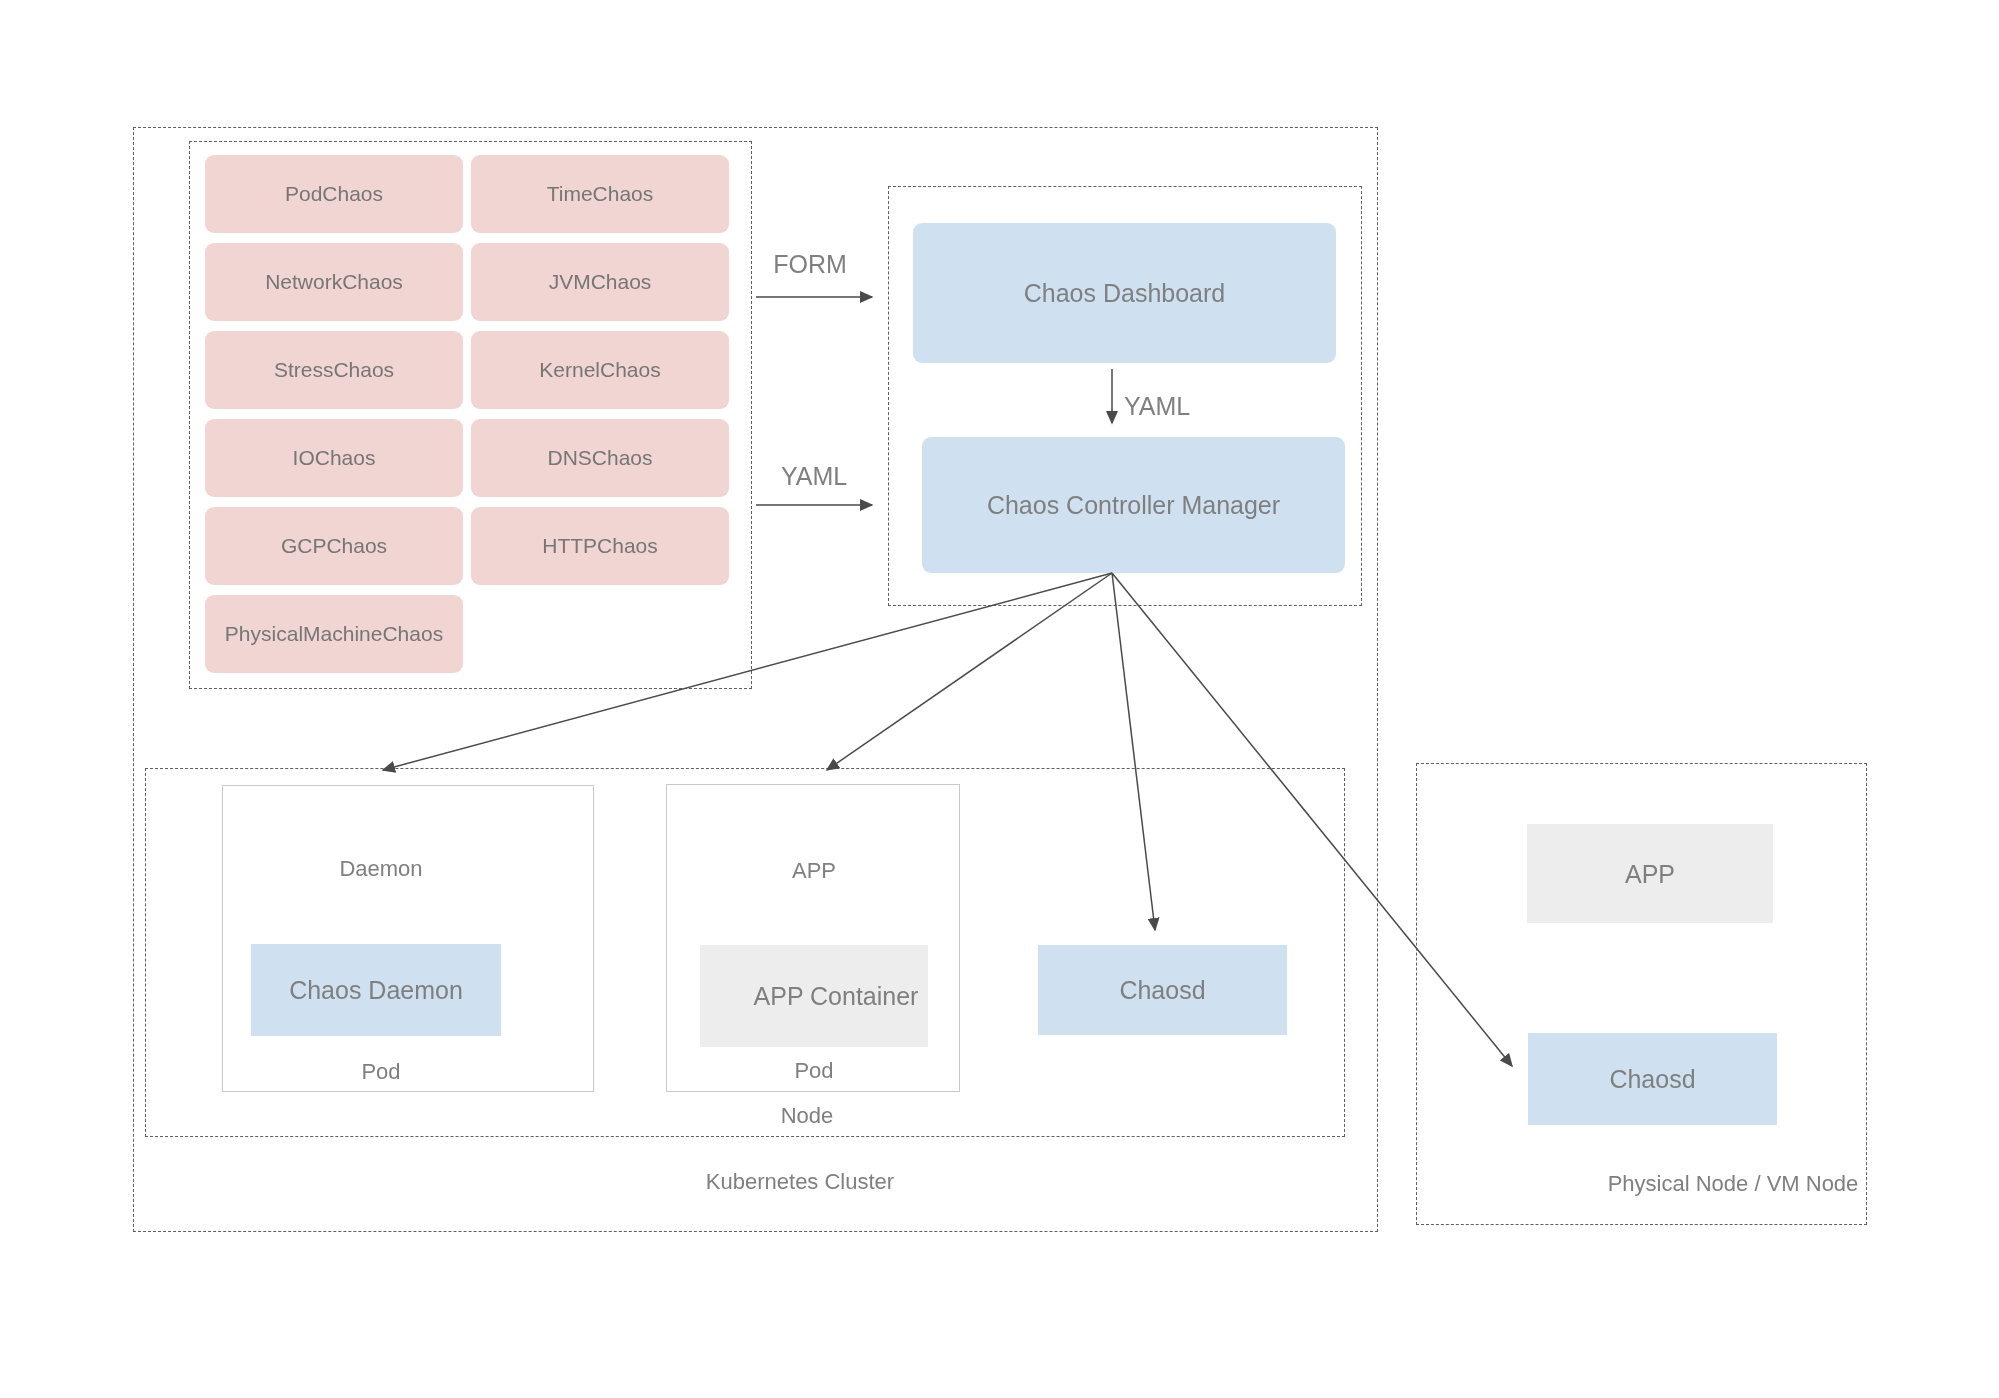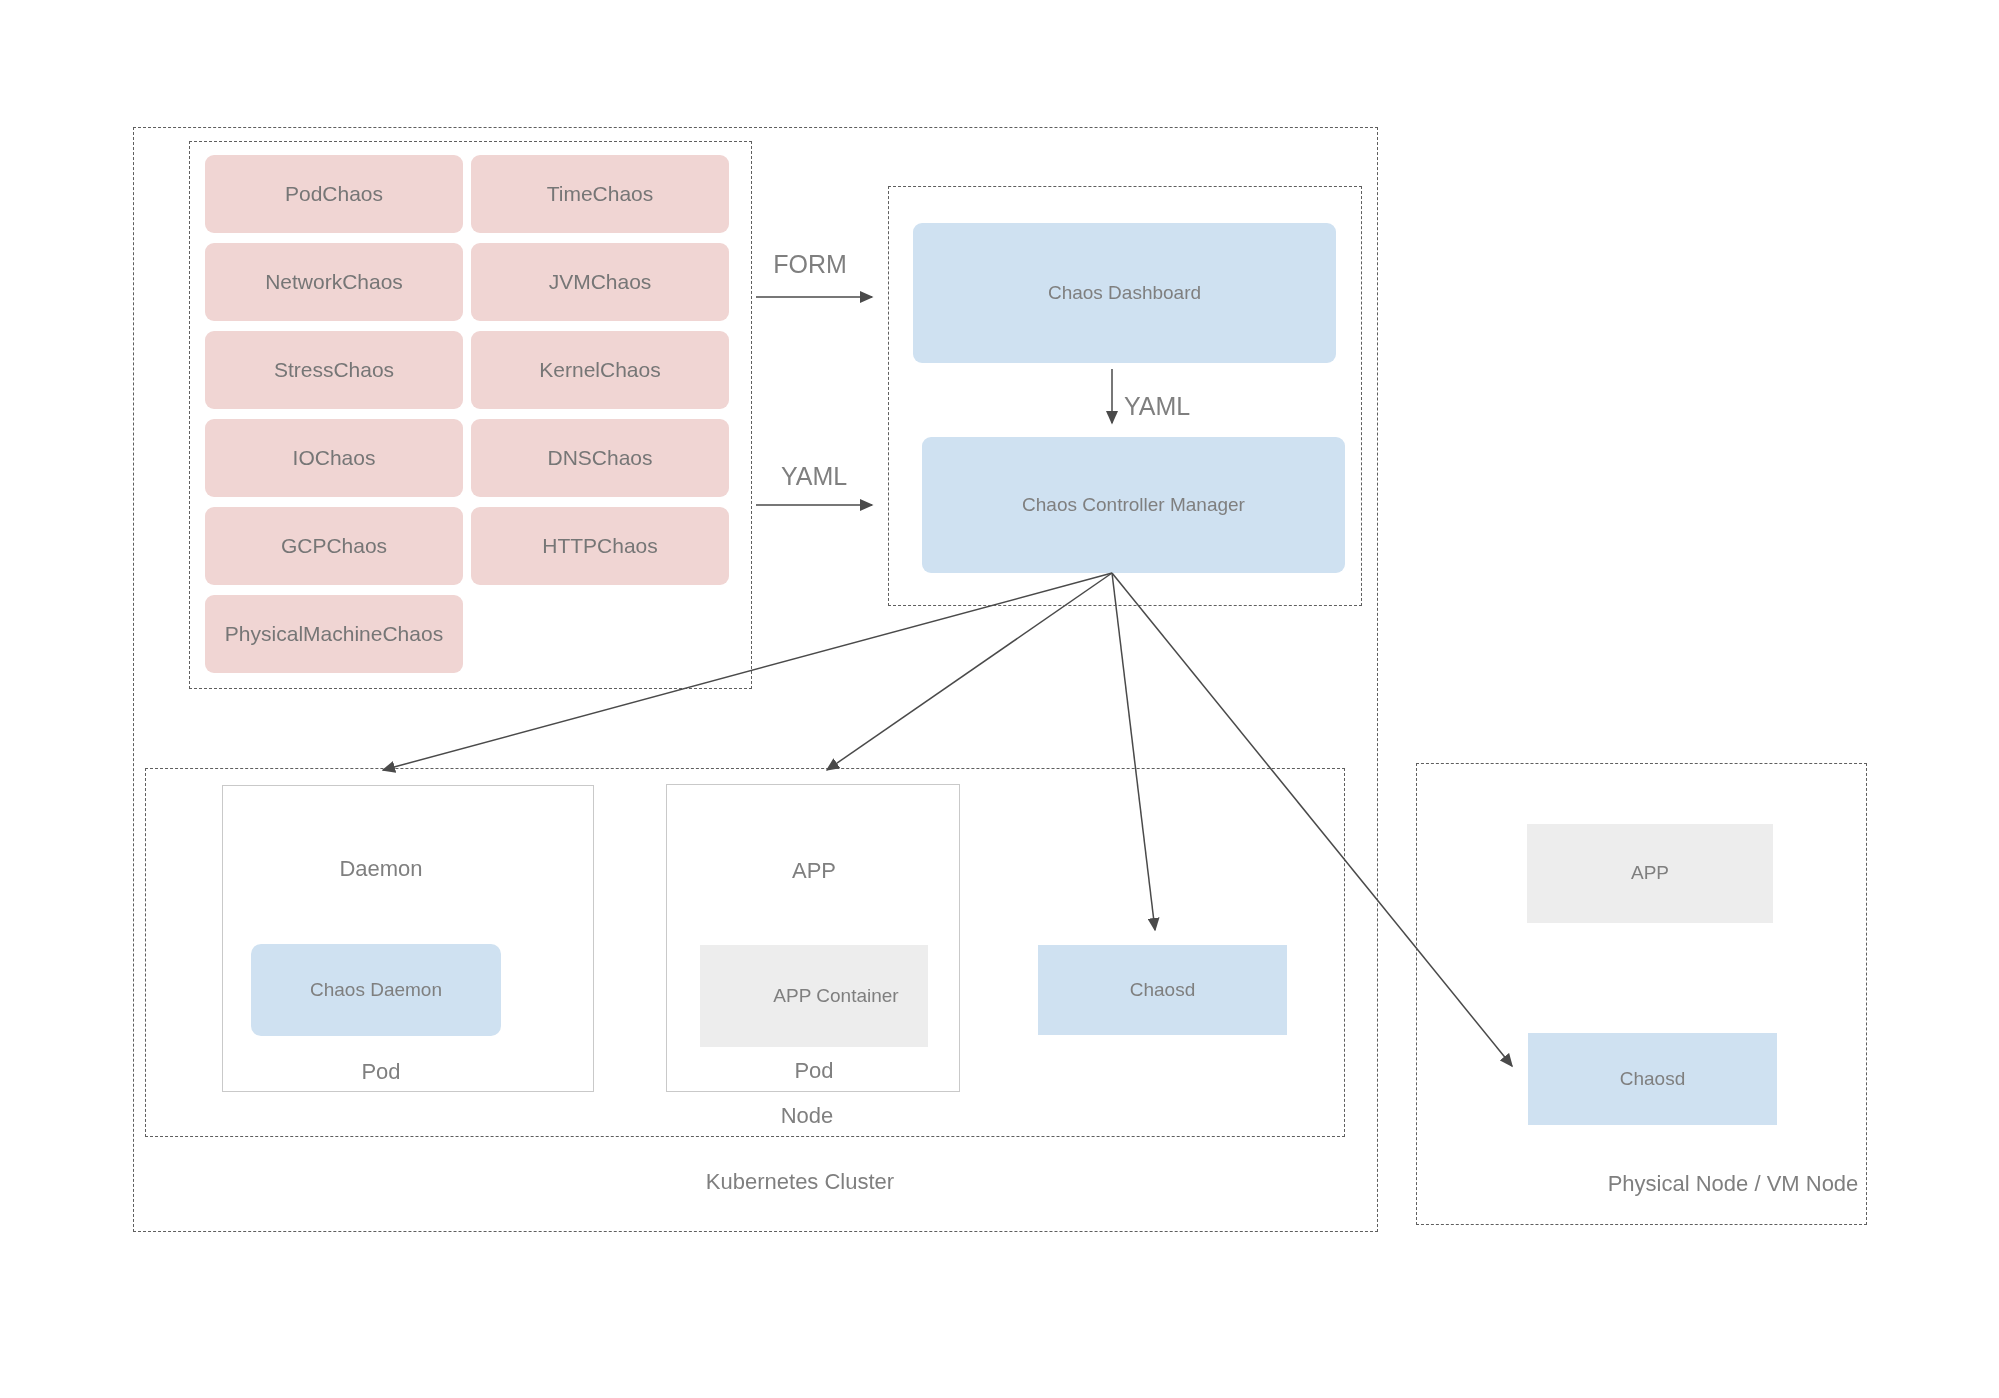--- a/index.html
+++ b/index.html
@@ -32,21 +32,21 @@
     position: absolute;
     border: 1px solid var(--border-solid);
     background: #fff;
     box-sizing: border-box;
   }
   .fillbox {
     position: absolute;
     display: flex;
     align-items: center;
     justify-content: center;
-    font-size: 19px;
+    font-size: 25px;
     line-height: 1.2;
     box-sizing: border-box;
     white-space: nowrap;
   }
   .blue { background: var(--blue); }
   .gray { background: var(--gray); }
   .rounded { border-radius: 9px; }
   .chaos-grid {
     position: absolute;
     left: 189px; top: 141px;
@@ -114,21 +114,21 @@
   <div class="dashed" style="left:888px; top:186px; width:474px; height:420px;"></div>
   <div class="fillbox blue rounded" style="left:913px; top:223px; width:423px; height:140px;">Chaos Dashboard</div>
   <div class="lbl flow-lbl" style="left:1124px; top:391px;">YAML</div>
   <div class="fillbox blue rounded" style="left:913px; top:437px; width:423px; height:136px;margin-left:9px;">Chaos Controller Manager</div>
 
   <div class="dashed" style="left:145px; top:768px; width:1200px; height:369px;"></div>
   <div class="lbl center" style="left:807px; top:1116px;">Node</div>
 
   <div class="podbox" style="left:222px; top:785px; width:372px; height:307px;">
     <div class="lbl center" style="left:158px; top:83px;">Daemon</div>
-    <div class="fillbox blue" style="left:28px; top:158px; width:250px; height:92px;border-radius:10px;">Chaos Daemon</div>
+    <div class="fillbox blue" style="left:28px; top:158px; width:250px; height:92px;">Chaos Daemon</div>
     <div class="lbl center" style="left:158px; top:286px;">Pod</div>
   </div>
 
   <div class="podbox" style="left:666px; top:784px; width:294px; height:308px;">
     <div class="lbl center" style="left:147px; top:86px;">APP</div>
     <div class="fillbox gray" style="left:33px; top:160px; width:228px; height:102px;padding-left:44px;">APP Container</div>
     <div class="lbl center" style="left:147px; top:286px;">Pod</div>
   </div>
 
   <div class="fillbox blue" style="left:1038px; top:945px; width:249px; height:90px;">Chaosd</div>

